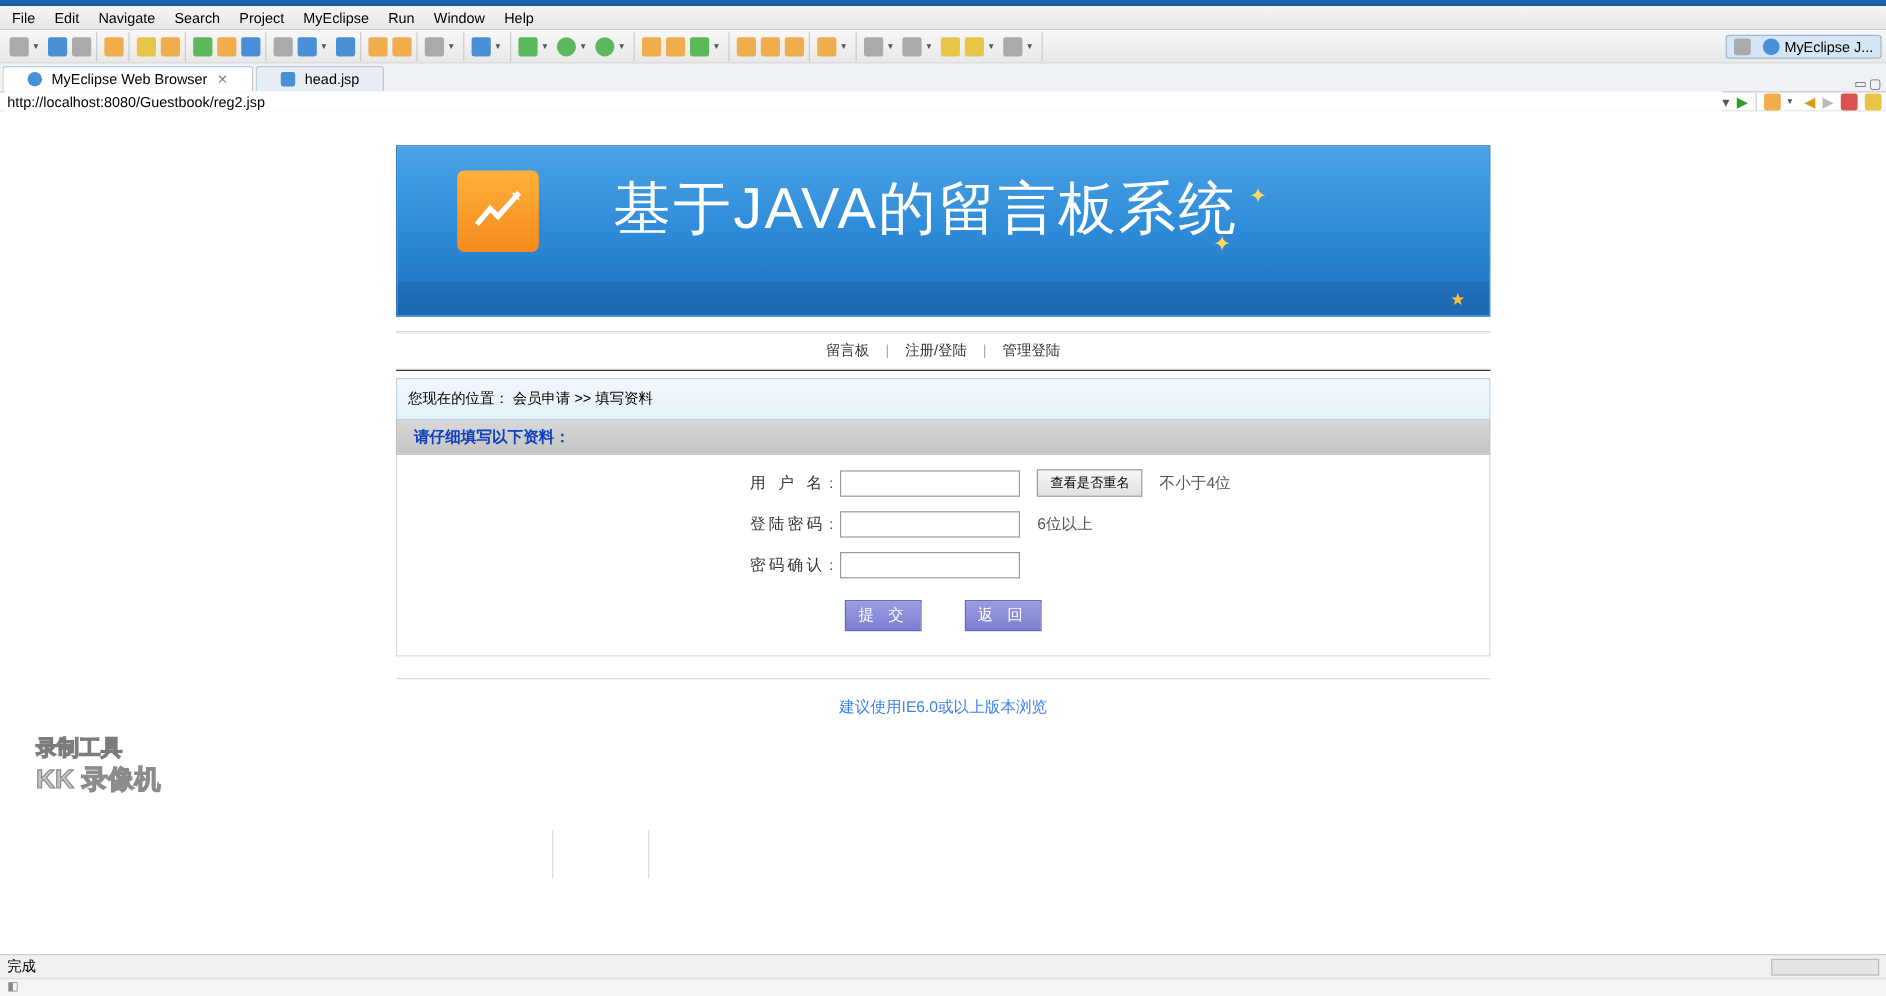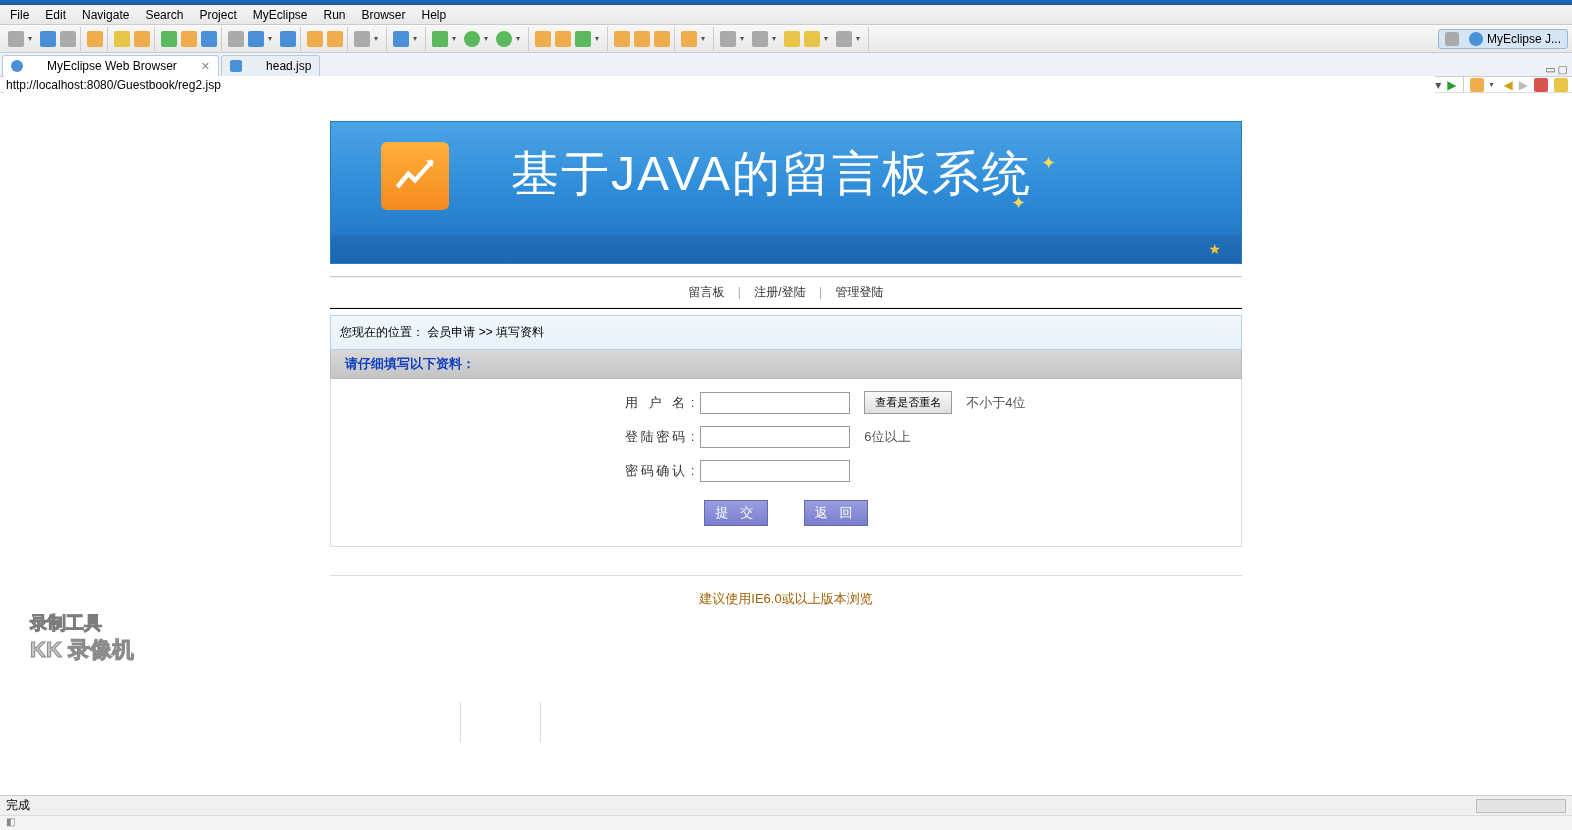--- a/index.html
+++ b/index.html
@@ -14,21 +14,21 @@
 
 
 .toolbar { height: 28px; background: linear-gradient(to bottom, #f8f8f8, #e8e8e8); border-bottom: 1px solid #ccc; display: flex; align-items: center; padding: 0 4px; gap: 2px; }
 .tb-icon { width: 16px; height: 16px; display: inline-block; border-radius: 2px; }
 .tb-group { display: flex; align-items: center; gap: 4px; padding: 0 4px; border-right: 1px solid #ccc; height: 24px; }
 .tb-arrow { width: 8px; font-size: 8px; color: #555; }
 .persp-label { margin-left: auto; background: #d6e5f3; border: 1px solid #9bb8d3; padding: 2px 6px; border-radius: 3px; display: flex; gap: 4px; }
 
 
 .tab-bar { height: 24px; background: #eef2f6; border-bottom: 1px solid #ccc; display: flex; align-items: flex-end; padding-left: 2px; }
-.tab { background: #fff; border: 1px solid #b5c9db; border-bottom: none; padding: 3px 8px; display: flex; align-items: center; gap: 24px; margin-right: 2px; border-radius: 3px 3px 0 0; }
+.tab { background: #fff; border: 1px solid #b5c9db; border-bottom: none; padding: 3px 20px; display: flex; align-items: center; gap: 8px; margin-right: 2px; border-radius: 3px 3px 0 0; }
 .tab.inactive { background: #e8eef4; }
 .tab-close { color: #888; cursor: pointer; font-size: 11px; }
 .tab-right { margin-left: auto; padding-right: 4px; display:flex; gap:2px; }
 
 
 .addr-bar { height: 16px; border-bottom: 1px solid #ddd; display: flex; align-items: center; padding: 0 4px; }
 .addr-input { flex: 1; border: none; font-size: 12px; padding: 2px; outline: none; }
 .addr-icons { display: flex; gap: 6px; align-items: center; }
 
 
@@ -59,21 +59,21 @@
 .form-row { display: flex; align-items: center; justify-content: flex-start; padding: 6px 0 6px 294px; gap: 6px; }
 .form-label { width: 60px; text-align: justify; text-align-last: justify; color: #333; font-size: 13px; }
 .form-colon { color: #333; }
 .form-input { width: 150px; height: 22px; border: 1px solid #999; padding: 0 4px; }
 .check-btn { background: linear-gradient(to bottom, #f8f8f8, #e0e0e0); border: 1px solid #999; padding: 3px 10px; cursor: pointer; font-size: 11px; margin-left: 8px; }
 .hint { color: #555; font-size: 13px; margin-left: 8px; }
 .btn-row { text-align: center; padding-top: 12px; }
 .p-btn { display: inline-block; width: 64px; height: 26px; background: linear-gradient(to bottom, #9a9de0, #7b7ecf); border: 1px solid #6568b5; color: #fff; font-size: 13px; letter-spacing: 4px; cursor: pointer; margin: 0 16px; }
 
 
-.page-footer { margin-top: 28px; border-top: 1px solid #ddd; padding: 14px 0; text-align: center; color: #a16207; font-size: 13px; }
+.page-footer { margin-top: 18px; border-top: 1px solid #ddd; padding: 14px 0; text-align: center; color: #3b82f6; font-size: 13px; }
 
 
 .bottom-extra { margin-top: 80px; display: flex; }
 .bottom-extra div { border-left: 1px solid #ddd; height: 40px; }
 
 
 .status-bar { position: absolute; bottom: 15px; left: 0; right: 0; height: 20px; background: #f0f0f0; border-top: 1px solid #ccc; padding: 2px 6px; display: flex; align-items: center; }
 .status-right { margin-left: auto; width: 90px; height: 14px; background: #e4e4e4; border: 1px solid #bbb; }
 .quick-bar { position: absolute; bottom: 0; left: 0; right: 0; height: 15px; background: #f5f5f5; border-top: 1px solid #ddd; padding-left: 6px; font-size: 10px; color: #888; }
 
@@ -96,21 +96,21 @@
 <div class="title-bar"></div>
 
 <div class="menu-bar">
   <span class="menu-item">File</span>
   <span class="menu-item">Edit</span>
   <span class="menu-item">Navigate</span>
   <span class="menu-item">Search</span>
   <span class="menu-item">Project</span>
   <span class="menu-item">MyEclipse</span>
   <span class="menu-item">Run</span>
-  <span class="menu-item">Browser</span>
+  <span class="menu-item">Window</span>
   <span class="menu-item">Help</span>
 </div>
 
 <div class="toolbar">
   <div class="tb-group">
     <span class="tb-icon ic-gray"></span>
       <span class="tb-arrow">▾</span>
     <span class="tb-icon ic-blue"></span>
     <span class="tb-icon ic-gray"></span>
   </div>

